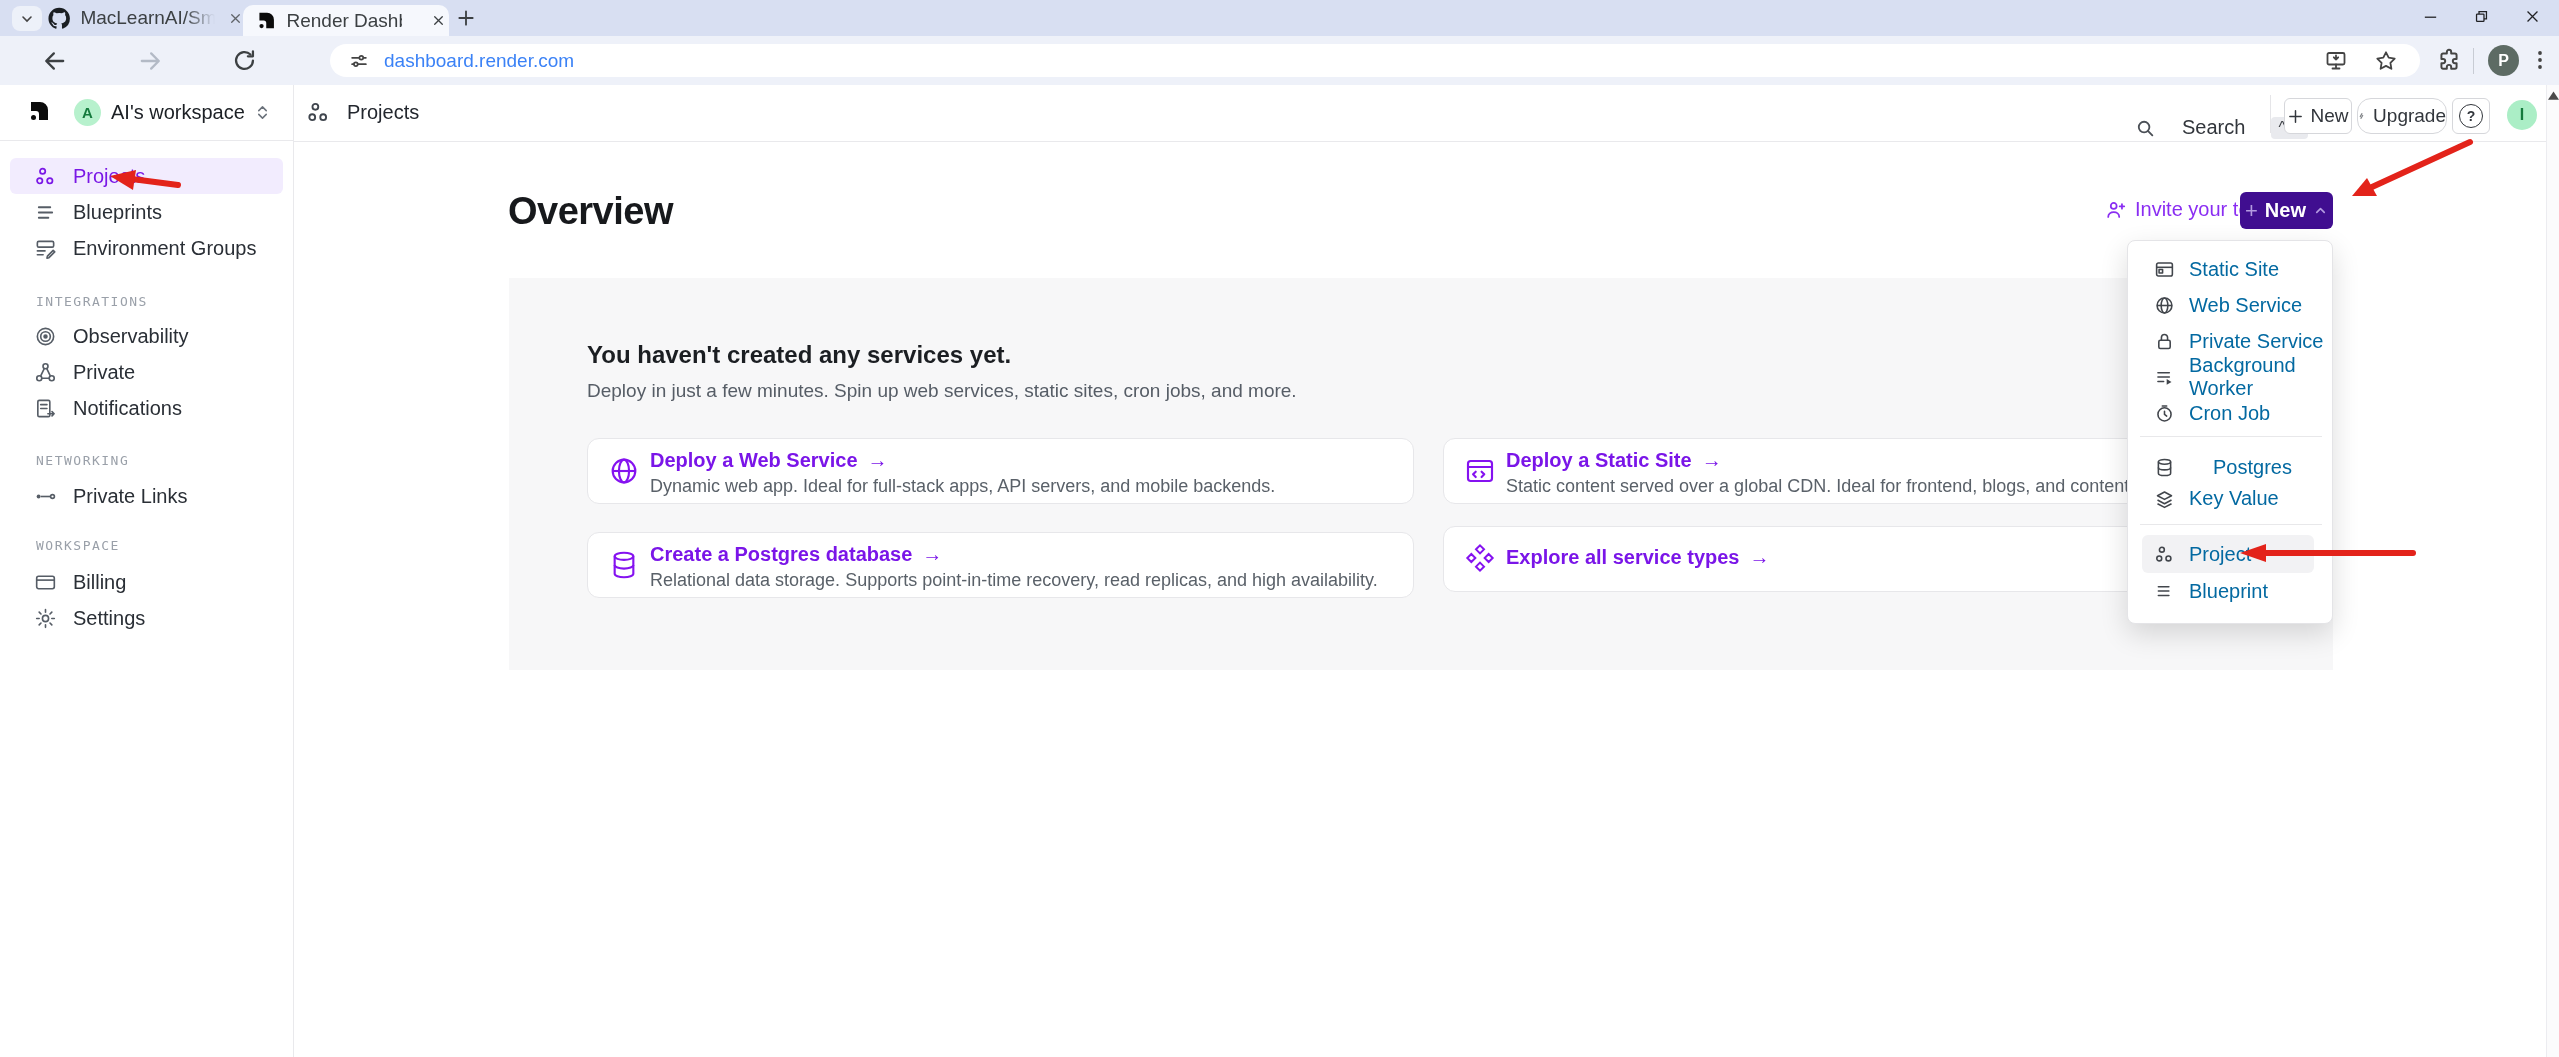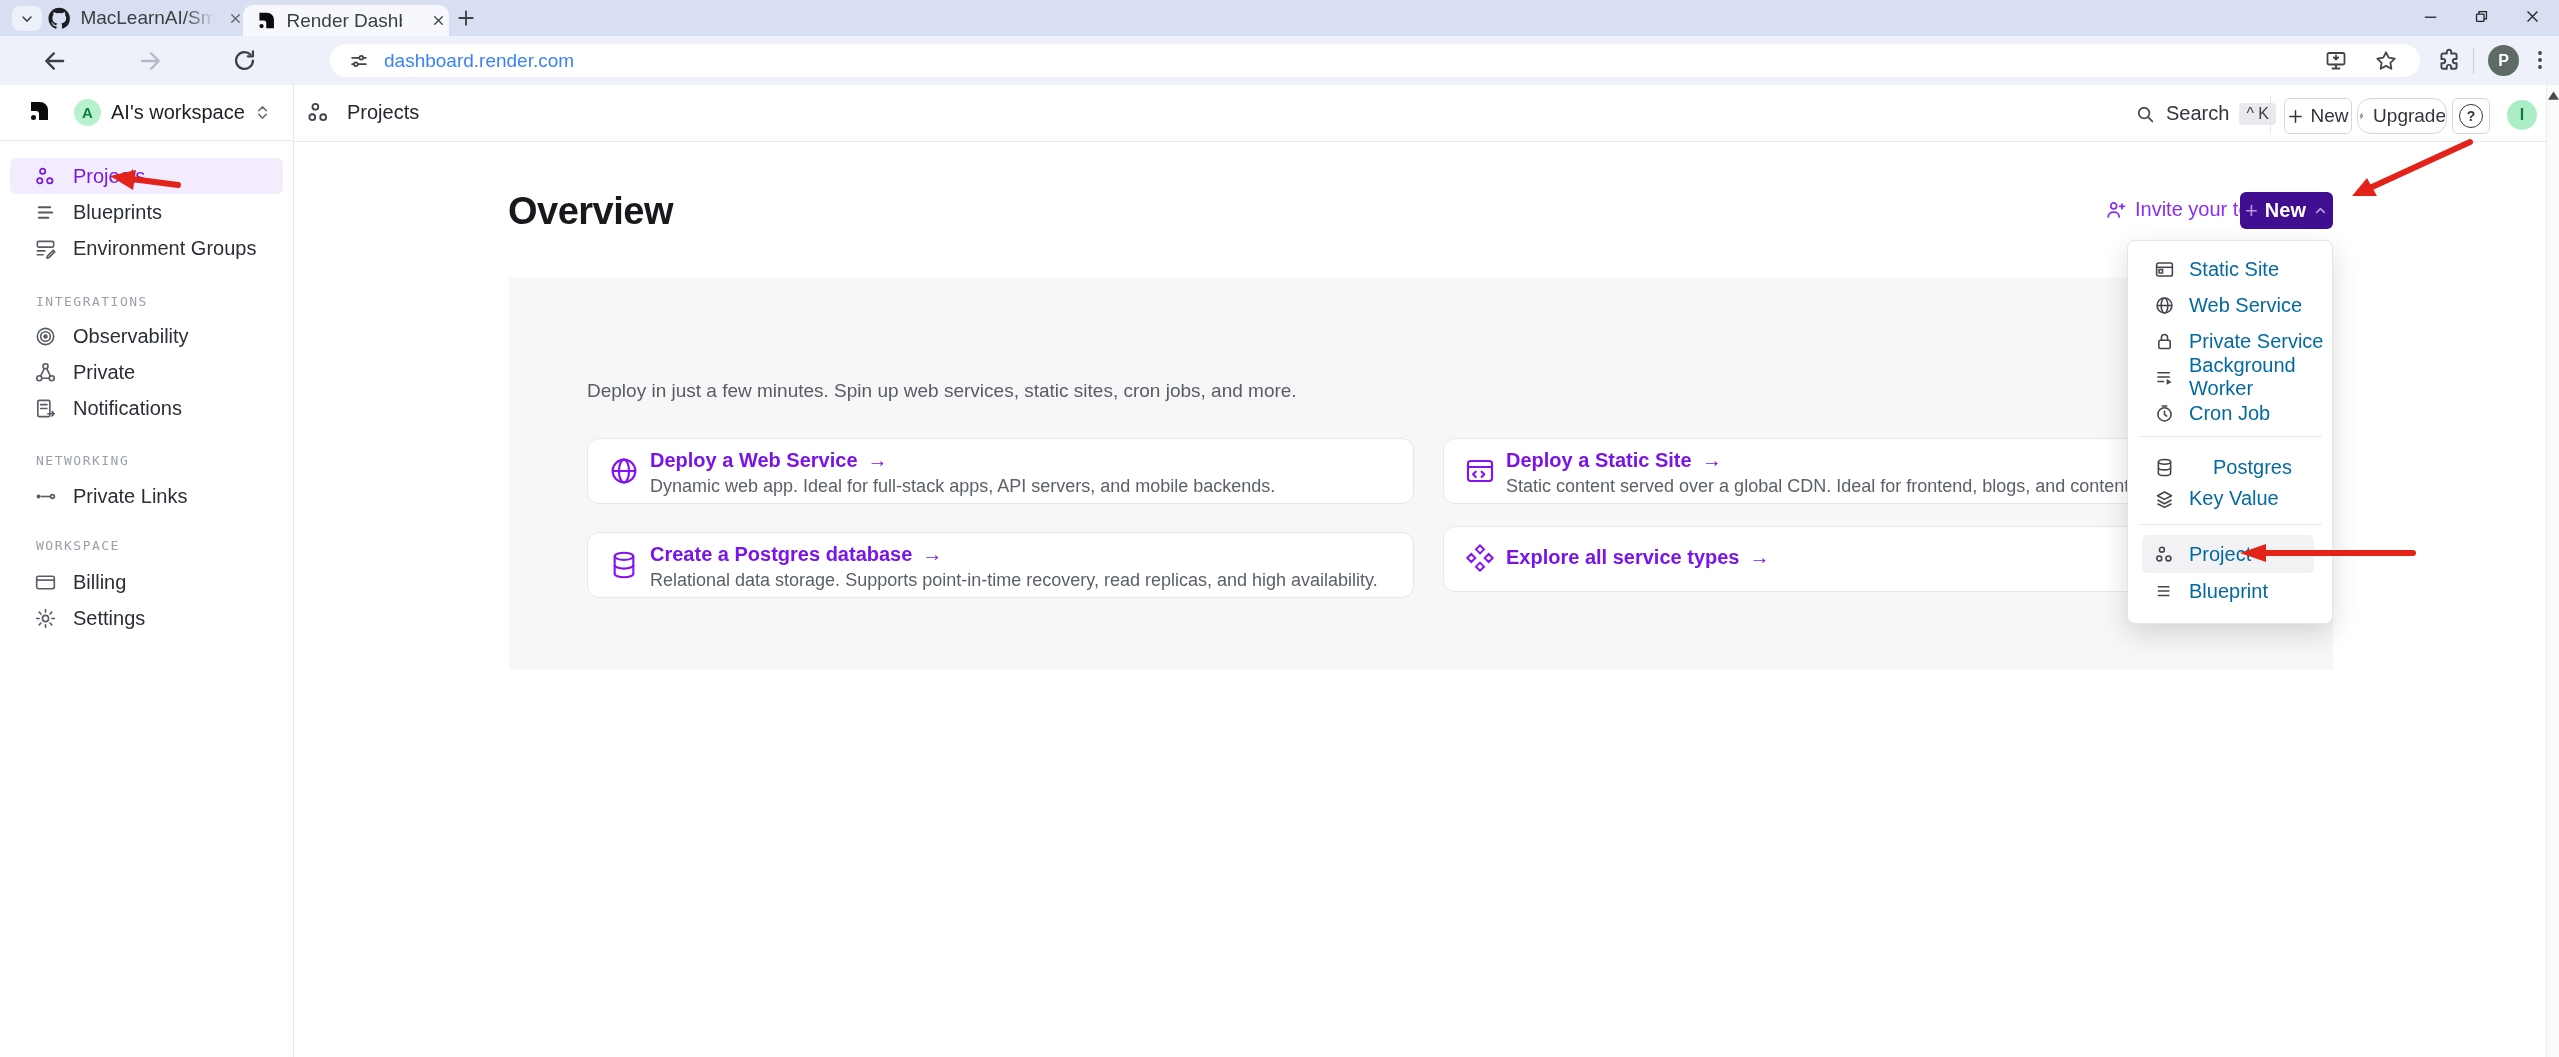--- a/index.html
+++ b/index.html
@@ -182,21 +182,21 @@
   <div class="appheader"></div>
   <div class="abs" style="left:306px;top:100px;display:flex;align-items:center;gap:16px;">
     <svg width="25" height="25" viewBox="0 0 24 24" fill="none" stroke="#3f454d" stroke-width="1.8">
         <circle cx="9" cy="6.5" r="2.8"></circle>
         <circle cx="6" cy="16.5" r="2.8"></circle>
         <circle cx="16.5" cy="16.5" r="2.8"></circle>
       </svg>
     <span style="font-size:20px;color:#23272e;font-weight:500;">Projects</span>
   </div>
 
-  <div class="abs" style="left:2134px;top:102px;display:flex;align-items:center;gap:10px;justify-content:flex-end;">
+  <div class="abs" style="left:2134px;top:116px;display:flex;align-items:center;gap:26px;justify-content:flex-end;">
     <svg width="22" height="22" viewBox="0 0 24 24" fill="none" stroke="#4a4f56" stroke-width="2" stroke-linecap="round">
         <circle cx="11" cy="11" r="5.8"></circle>
         <path d="M15.4 15.4L20 20"></path>
       </svg>
     <span style="font-size:20px;color:#32363c;">Search</span>
     <span class="kbd">^ K</span>
   </div>
   <div class="abs" style="left:2270px;top:95px;width:1px;height:38px;background:#e5e5e8;"></div>
 
   <div class="hbtn" style="left:2284px;width:66px;gap:6px;">
@@ -335,20 +335,21 @@
 
   <div class="newbtn">
     <span style="color:#b39ae0;font-weight:400;font-size:22px;">+</span>
     <span>New</span>
     <svg width="15" height="15" viewBox="0 0 24 24" fill="none" stroke="#b39ae0" stroke-width="2.6" stroke-linecap="round" stroke-linejoin="round">
         <path d="M6 15l6-6 6 6"></path>
       </svg>
   </div>
 
   <div class="panel">
+    <div class="emptytitle">You haven't created any services yet.</div>
     <div class="emptysub">Deploy in just a few minutes. Spin up web services, static sites, cron jobs, and more.</div>
 
     <div class="card" style="left:78px;top:160px;">
       <span class="cardico">
           <svg width="32" height="32" viewBox="0 0 24 24" fill="none" stroke="currentColor" stroke-width="1.6">
             <circle cx="12" cy="12" r="8.5"></circle>
             <ellipse cx="12" cy="12" rx="3.8" ry="8.5"></ellipse>
             <path d="M3.5 12h17"></path>
           </svg>
         </span>

